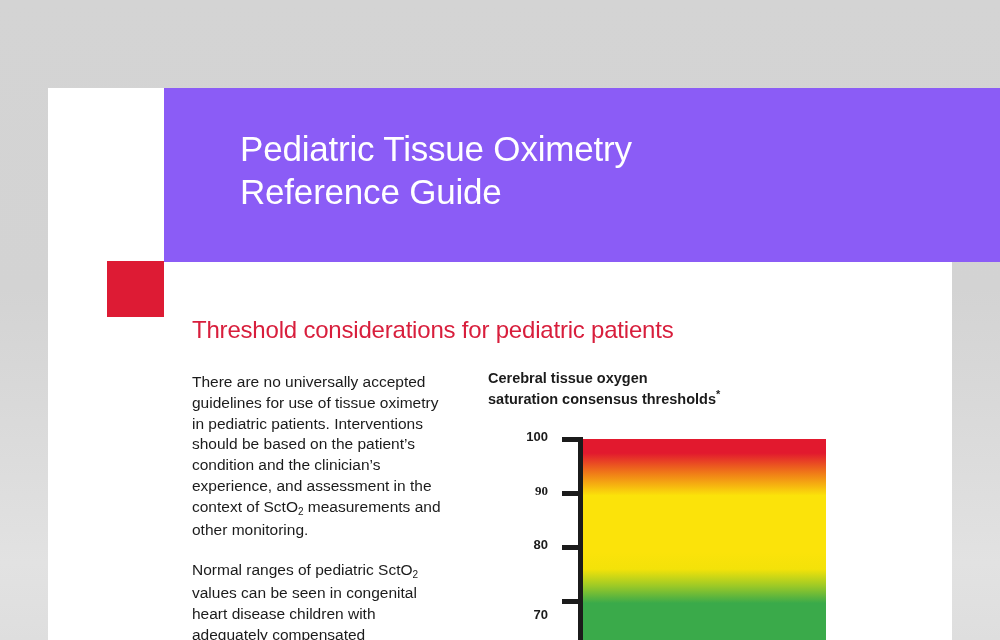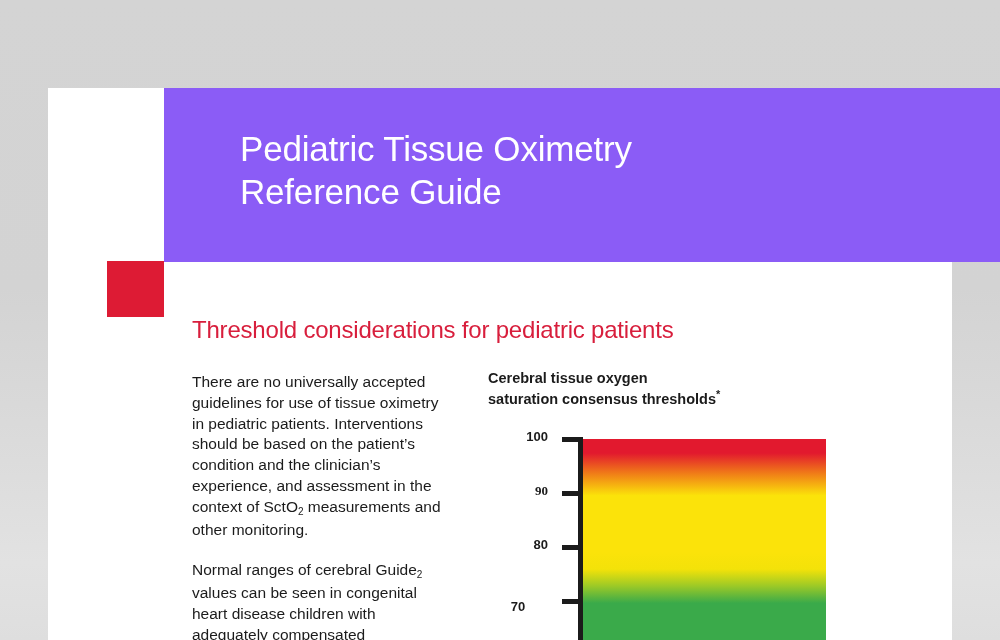--- a/index.html
+++ b/index.html
@@ -154,21 +154,21 @@
 
   <div id="accent-square"></div>
 
   <div id="content">
 
     <div id="section-heading">Threshold considerations for pediatric patients</div>
 
     <div id="text-column">
       <p><span>There are no universally accepted guidelines for use of tissue oximetry in pediatric patients. Interventions should be based on the patient’s condition and the clinician’s experience, and assessment in the context of SctO</span><sub>2</sub><span> measurements and other monitoring.</span></p>
 
-      <p><span>Normal ranges of cerebral Guide</span><sub>2</sub><span> values can be seen in congenital heart disease children with adequately compensated</span></p>
+      <p><span>Normal ranges of pediatric SctO</span><sub>2</sub><span> values can be seen in congenital heart disease children with adequately compensated</span></p>
     </div>
 
     <div id="chart-block">
 
       <div id="chart-title"><span>Cerebral tissue oxygen
 saturation consensus thresholds</span><span id="chart-title-footnote">*</span></div>
 
       <div id="chart-area">
 
         <div id="gradient-band"></div>
@@ -176,19 +176,19 @@
         <div id="y-axis-spine"></div>
 
         <div class="axis-tick" style="top:0px;"></div>
         <div class="axis-tick" style="top:54px;"></div>
         <div class="axis-tick" style="top:108px;"></div>
         <div class="axis-tick" style="top:162px;"></div>
 
         <div class="axis-tick-label" style="top:-7px;">100</div>
         <div class="axis-tick-label" style="top:47px;font-family:Liberation Serif, serif;">90</div>
         <div class="axis-tick-label" style="top:101px;">80</div>
-        <div class="axis-tick-label" style="top:163px;text-align:center;">70</div>
+        <div class="axis-tick-label" style="top:171px;">70</div>
 
       </div>
     </div>
 
   </div>
 </div>
 
 </body></html>

